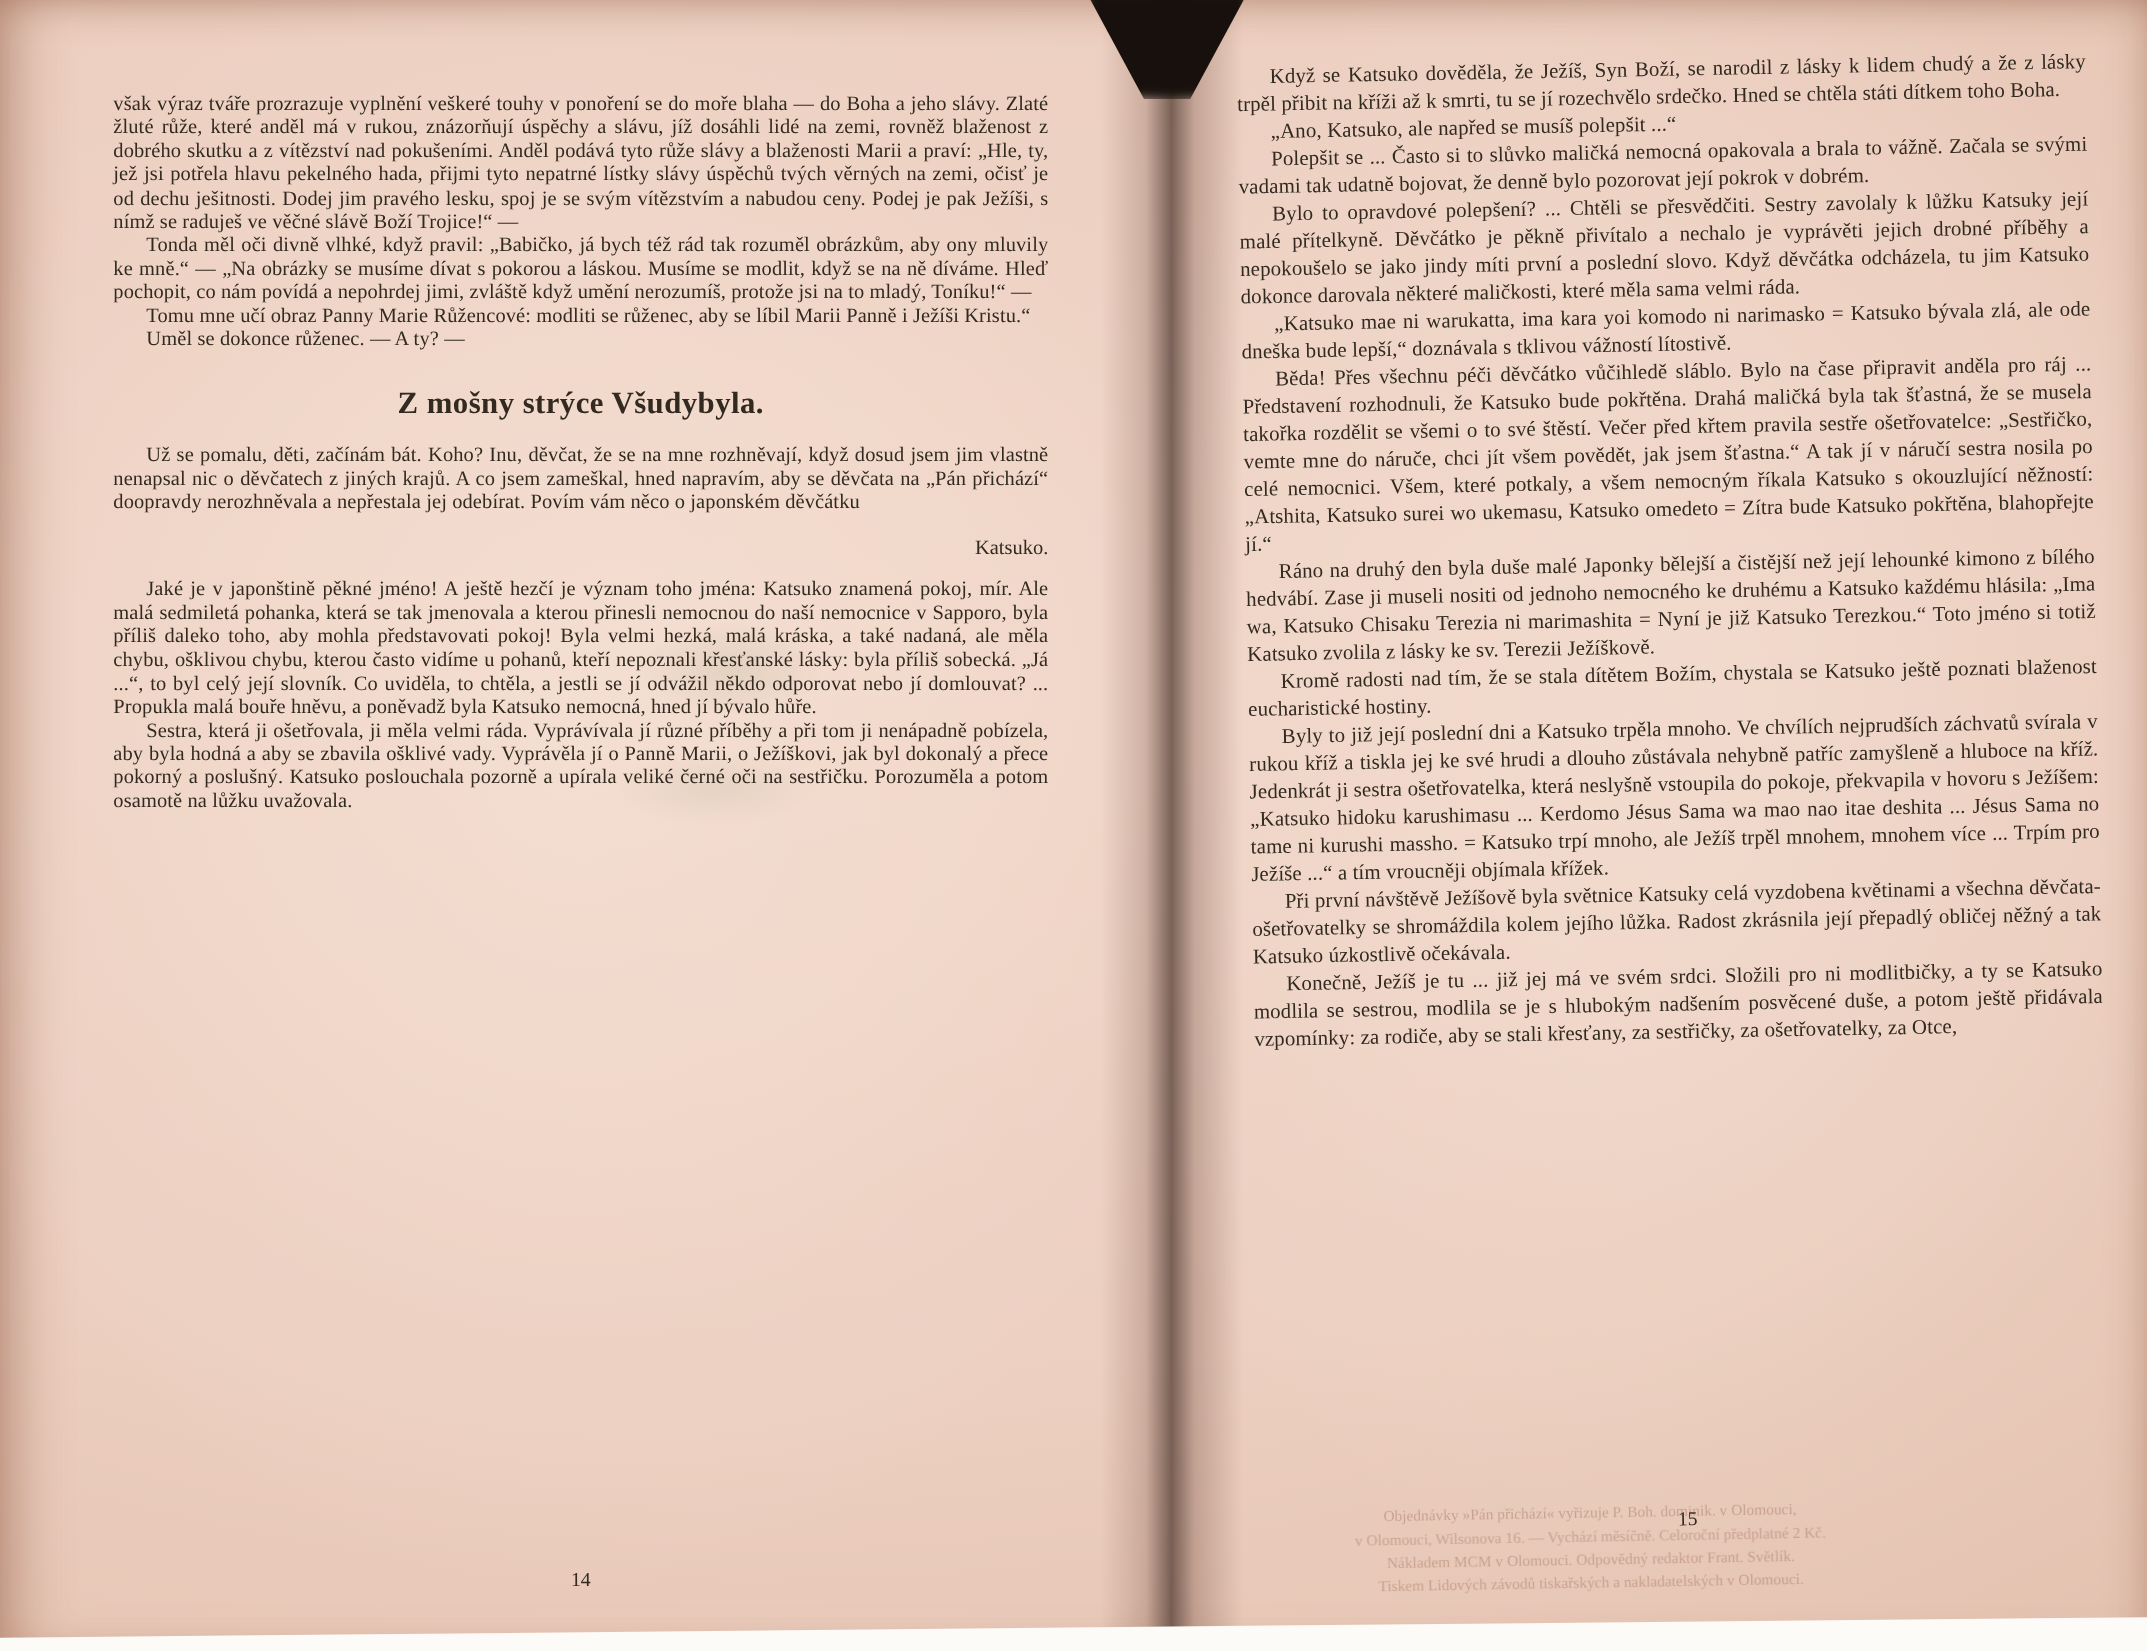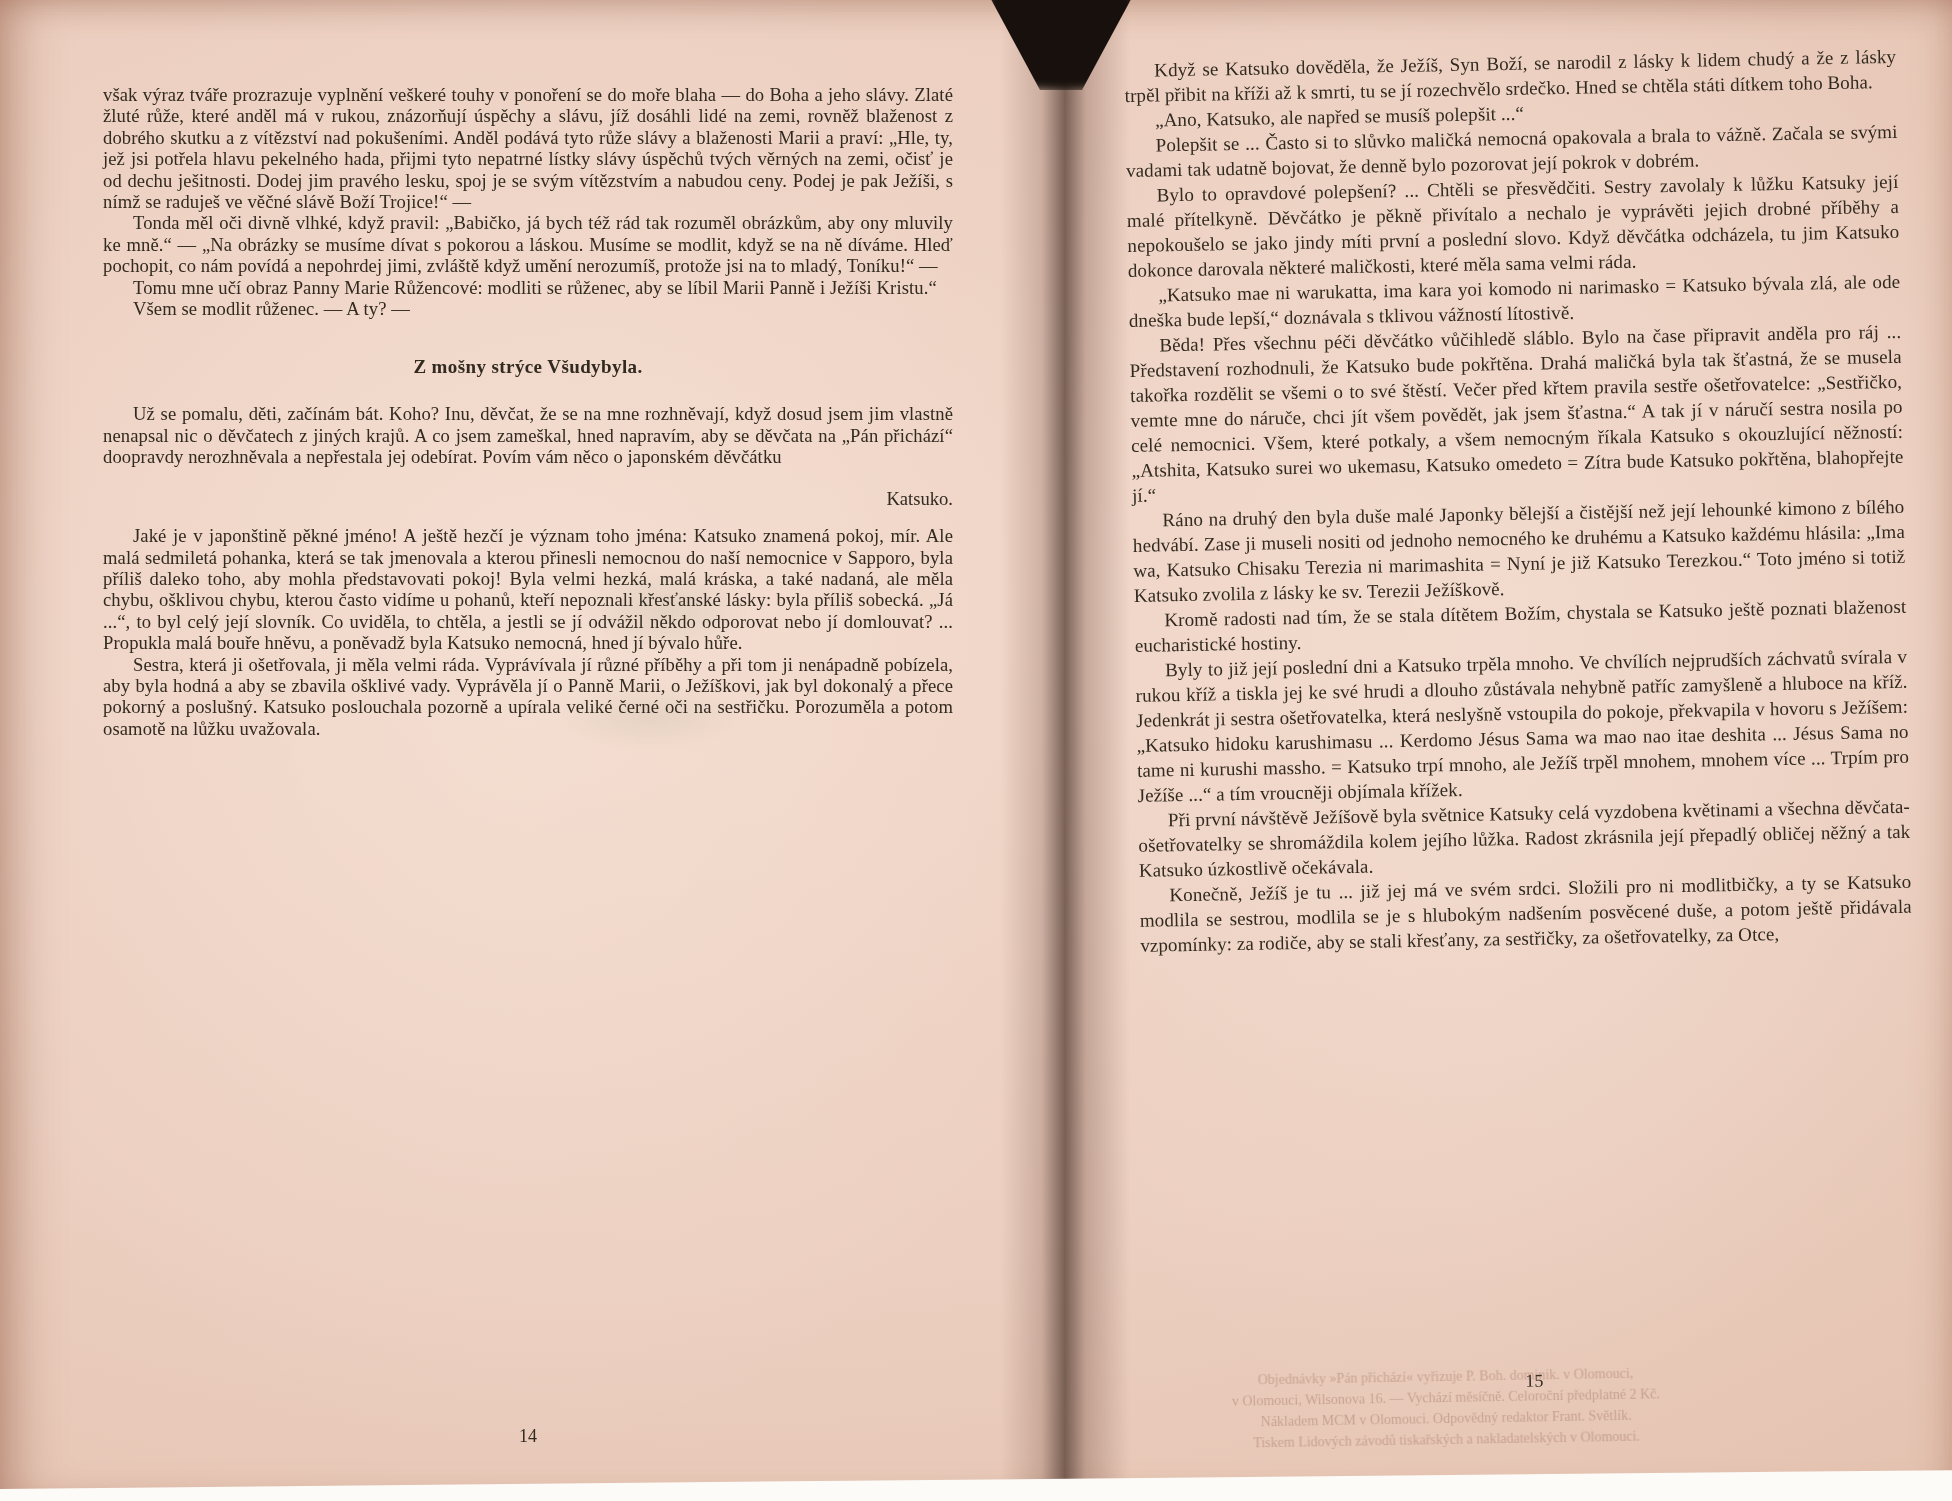--- a/index.html
+++ b/index.html
@@ -42,21 +42,21 @@
     transform: rotate(-0.55deg);
     transform-origin: 0 100%;
   }
   .textblock { position:absolute; text-align:justify; }
   .left-text  { left:103px;  top:84px; width:850px; font-size:18.6px; line-height:21.4px; }
   .right-text { left:84px;   top:58px; width:772px; font-size:19px;  line-height:25px;
                 transform: rotate(-1.05deg); transform-origin:0 0; }
   .para { margin:0; text-indent:30px; letter-spacing:0.1px; }
   .para.noindent { text-indent:0; }
   .heading {
-    margin:34px 0 22px; font-size:19px; line-height:28px; font-weight:bold;
+    margin:34px 0 22px; font-size:28px; line-height:28px; font-weight:bold;
     text-align:center; text-indent:0; letter-spacing:0.4px;
   }
   .subheading { margin:20px 0 16px; text-align:right; }
   .pagenum { position:absolute; left:0; width:100%; text-align:center; font-size:18px; }
   .left-text  .pagenum { top:1302px;margin-top:40px; }
   .right-text .pagenum { top:1318px; }
   .show-through {
     position:absolute; left:96px; top:1366px; width:620px;
     transform: rotate(-1deg);
     color:#8a5744; opacity:0.35; filter:blur(0.7px);
@@ -74,21 +74,21 @@
 
 <div class="scan">
 
   <div class="page left">
     <div class="smudge s1"></div>
     <div class="smudge s2"></div>
     <div class="textblock left-text">
       <p class="para noindent">však výraz tváře prozrazuje vyplnění veškeré touhy v ponoření se do moře blaha — do Boha a jeho slávy. Zlaté žluté růže, které anděl má v rukou, znázorňují úspěchy a slávu, jíž dosáhli lidé na zemi, rovněž blaženost z dobrého skutku a z vítězství nad pokušeními. Anděl podává tyto růže slávy a blaženosti Marii a praví: „Hle, ty, jež jsi potřela hlavu pekelného hada, přijmi tyto nepatrné lístky slávy úspěchů tvých věrných na zemi, očisť je od dechu ješitnosti. Dodej jim pravého lesku, spoj je se svým vítězstvím a nabudou ceny. Podej je pak Ježíši, s nímž se raduješ ve věčné slávě Boží Trojice!“ —</p>
       <p class="para">Tonda měl oči divně vlhké, když pravil: „Babičko, já bych též rád tak rozuměl obrázkům, aby ony mluvily ke mně.“ — „Na obrázky se musíme dívat s pokorou a láskou. Musíme se modlit, když se na ně díváme. Hleď pochopit, co nám povídá a nepohrdej jimi, zvláště když umění nerozumíš, protože jsi na to mladý, Toníku!“ —</p>
       <p class="para">Tomu mne učí obraz Panny Marie Růžencové: modliti se růženec, aby se líbil Marii Panně i Ježíši Kristu.“</p>
-      <p class="para">Všem se modlit růženec. — A ty? —</p>
+      <p class="para">Uměl se dokonce růženec. — A ty? —</p>
       <h2 class="heading">Z mošny strýce Všudybyla.</h2>
       <p class="para">Už se pomalu, děti, začínám bát. Koho? Inu, děvčat, že se na mne rozhněvají, když dosud jsem jim vlastně nenapsal nic o děvčatech z jiných krajů. A co jsem zameškal, hned napravím, aby se děvčata na „Pán přichází“ doopravdy nerozhněvala a nepřestala jej odebírat. Povím vám něco o japonském děvčátku</p>
       <div class="subheading">Katsuko.</div>
       <p class="para">Jaké je v japonštině pěkné jméno! A ještě hezčí je význam toho jména: Katsuko znamená pokoj, mír. Ale malá sedmiletá pohanka, která se tak jmenovala a kterou přinesli nemocnou do naší nemocnice v Sapporo, byla příliš daleko toho, aby mohla představovati pokoj! Byla velmi hezká, malá kráska, a také nadaná, ale měla chybu, ošklivou chybu, kterou často vidíme u pohanů, kteří nepoznali křesťanské lásky: byla příliš sobecká. „Já ...“, to byl celý její slovník. Co uviděla, to chtěla, a jestli se jí odvážil někdo odporovat nebo jí domlouvat? ... Propukla malá bouře hněvu, a poněvadž byla Katsuko nemocná, hned jí bývalo hůře.</p>
       <p class="para">Sestra, která ji ošetřovala, ji měla velmi ráda. Vyprávívala jí různé příběhy a při tom ji nenápadně pobízela, aby byla hodná a aby se zbavila ošklivé vady. Vyprávěla jí o Panně Marii, o Ježíškovi, jak byl dokonalý a přece pokorný a poslušný. Katsuko poslouchala pozorně a upírala veliké černé oči na sestřičku. Porozuměla a potom osamotě na lůžku uvažovala.</p>
       <div class="pagenum">14</div>
     </div>
   </div>
 
   <div class="page right">

